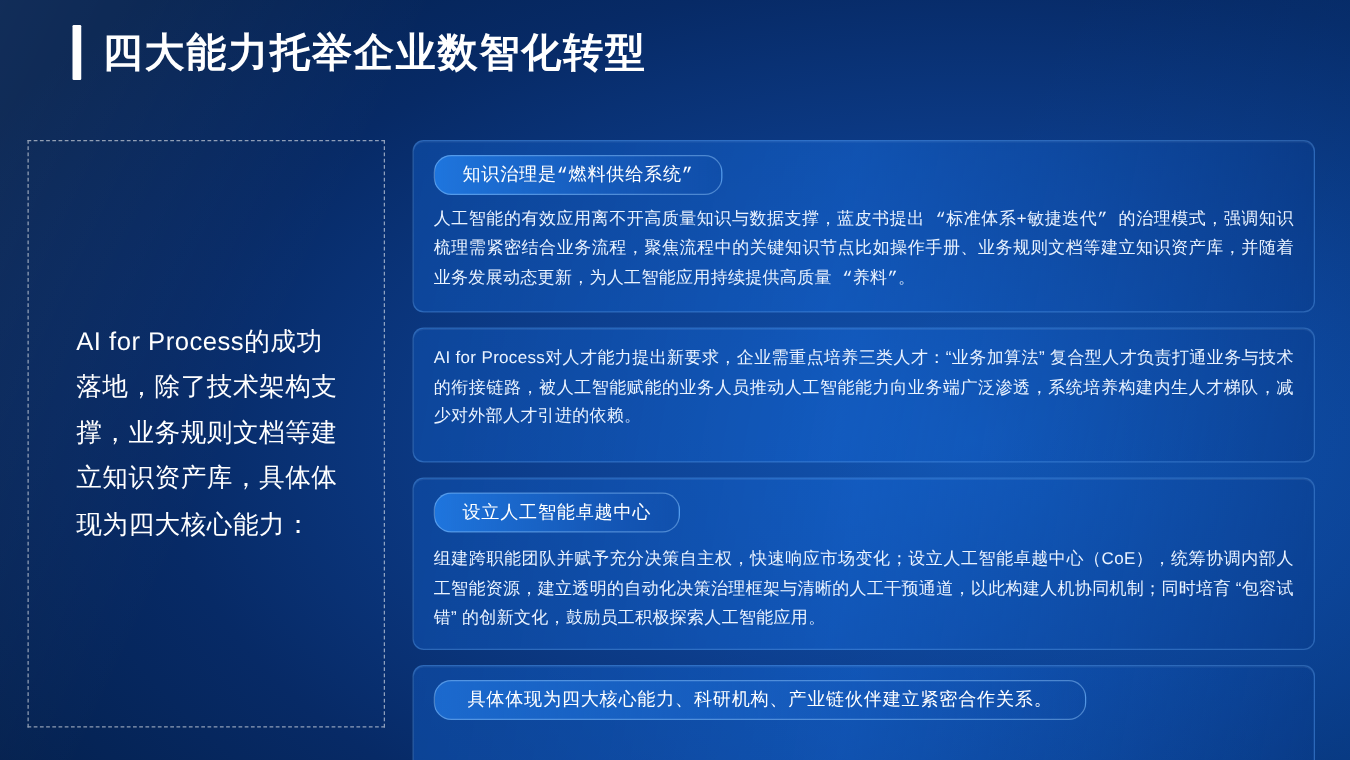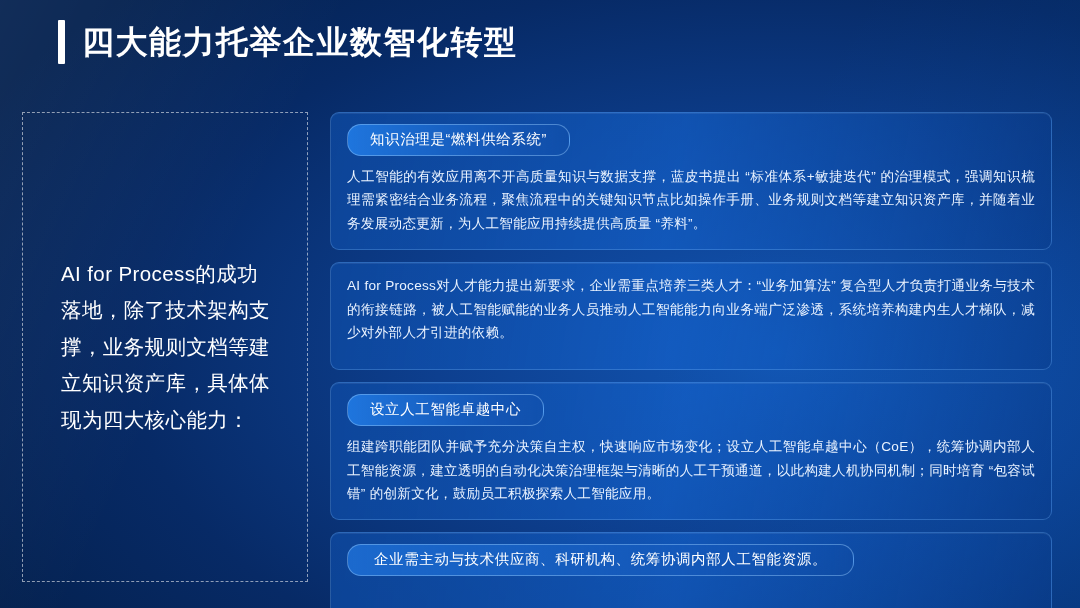--- a/index.html
+++ b/index.html
@@ -116,21 +116,21 @@
     color: #eaf3ff;
     font-size: 13.6px;
     line-height: 1.72;
     letter-spacing: 0.25px;
     text-align: justify;
   }
   .card-4 .card-head {
     padding: 5px 26px 6px 26px;
     background: linear-gradient(90deg, rgba(30,112,215,0.85) 0%, rgba(24,92,190,0.45) 70%, rgba(20,80,170,0.10) 100%);
   }
-  .card-1 { min-height: 108px; }
+  .card-1 { min-height: 108px; font-family: Liberation Mono, monospace; }
   .card-2 { min-height: 108px; }
   .card-3 { min-height: 108px; }
   .card-4 { min-height: 112px; }
 </style>
 </head>
 <body>
 
 <div id="slide">
 
   <div class="title-bar">
@@ -158,19 +158,19 @@
 
     <div class="card card-3">
       <div class="card-head">
         <span class="card-head-text">设立人工智能卓越中心</span>
       </div>
       <div class="card-body">组建跨职能团队并赋予充分决策自主权，快速响应市场变化；设立人工智能卓越中心（CoE），统筹协调内部人工智能资源，建立透明的自动化决策治理框架与清晰的人工干预通道，以此构建人机协同机制；同时培育 “包容试错” 的创新文化，鼓励员工积极探索人工智能应用。</div>
     </div>
 
     <div class="card card-4">
       <div class="card-head">
-        <span class="card-head-text">企业需主动与技术供应商、科研机构、统筹协调内部人工智能资源。</span>
+        <span class="card-head-text">具体体现为四大核心能力、科研机构、产业链伙伴建立紧密合作关系。</span>
       </div>
       
     </div>
 
   </div>
 </div>
 
 </body></html>

